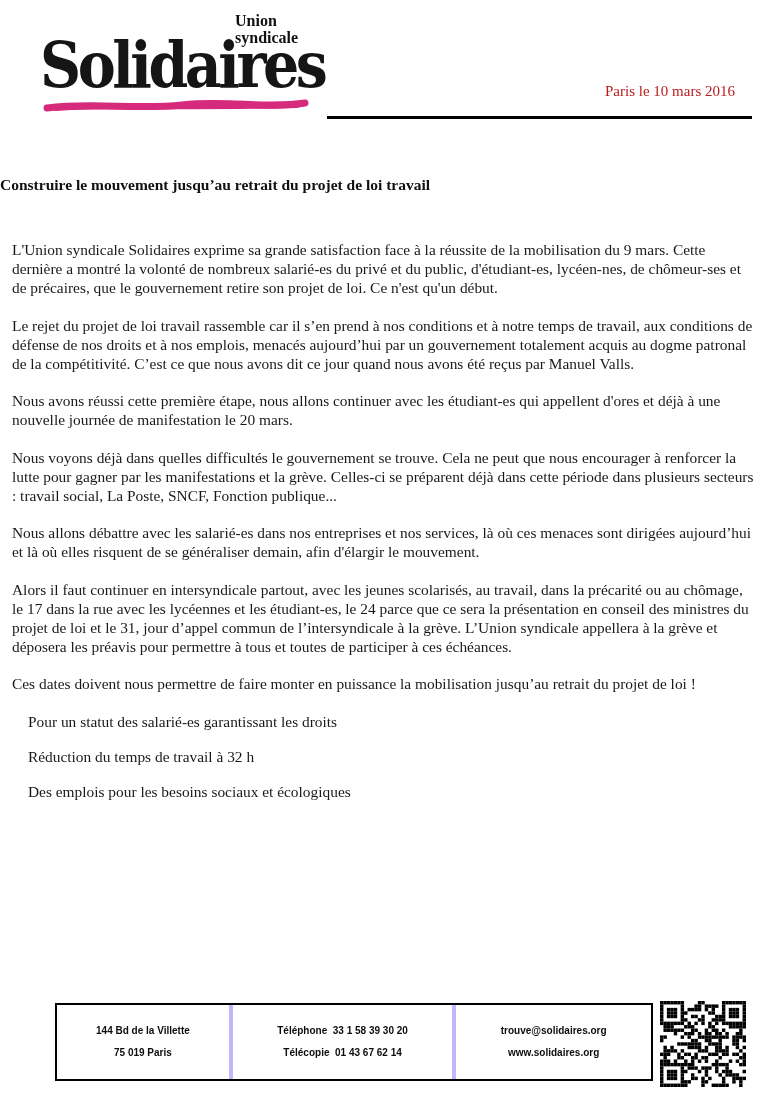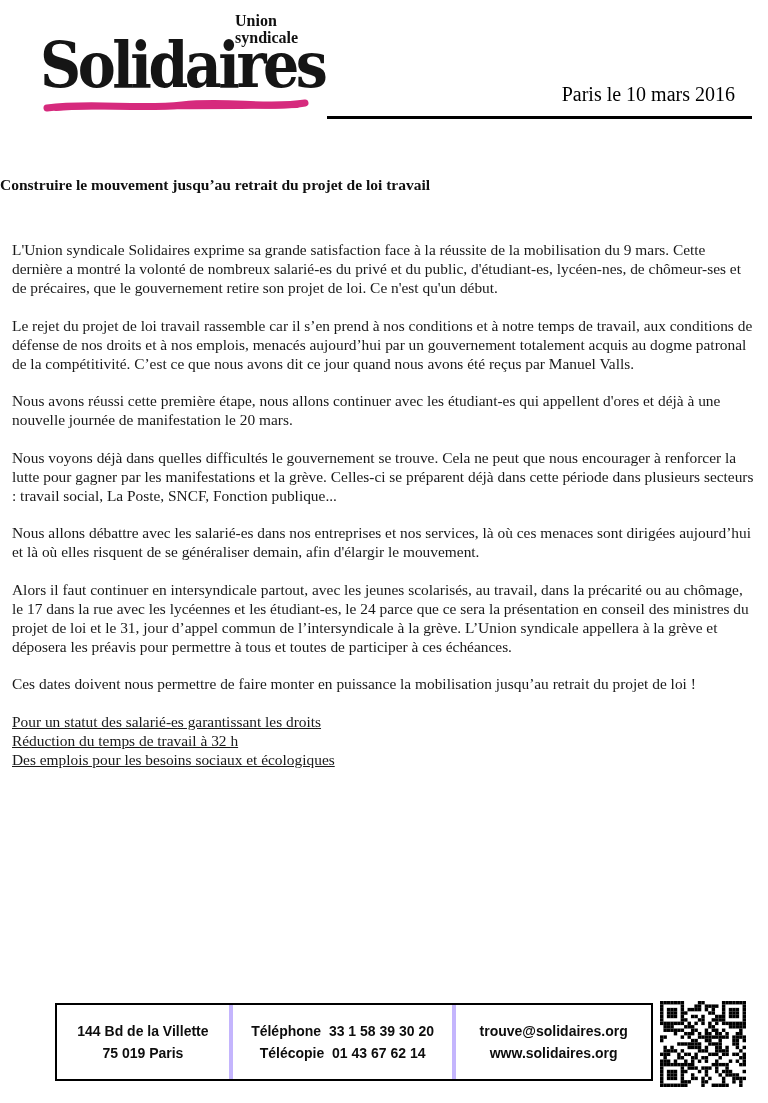--- a/index.html
+++ b/index.html
@@ -18,45 +18,45 @@
   }
   .logo-wordmark{
     position:absolute;left:-2px;top:24px;
     font-family:"DejaVu Serif", serif;font-weight:bold;
     font-size:57px;line-height:1;letter-spacing:-3.5px;color:#151515;
     transform:scaleY(1.12);transform-origin:left top;
   }
   .logo-underline{position:absolute;left:0px;top:88px;width:268px;height:20px;}
   .date-line{
     position:absolute;right:33px;top:83px;
-    font-size:20px;color:#000000;
+    font-size:15px;color:#b91c1c;
   }
   .header-rule{
     position:absolute;left:327px;top:116px;width:425px;height:3px;
     background:#000;
   }
   
   .page-title{
     position:absolute;left:0;top:176px;width:768px;
     text-align:left;font-weight:bold;font-size:15.5px;color:#111;
   }
   
   .letter-body{
     position:absolute;left:12px;top:240px;width:745px;
     font-size:15.4px;line-height:19.2px;color:#191919;
   }
   .letter-body p{margin:0 0 18px 0;}
   .demands{margin-top:0;}
-  .demands div{margin:0;text-decoration:underline;}
+  .demands div{margin:16px;}
   
   .footer-table{
     position:absolute;left:55px;top:1003px;width:598px;height:78px;
     display:flex;box-sizing:border-box;border:2px solid #000;
     font-family:"Liberation Sans", sans-serif;font-weight:bold;
-    font-size:14px;line-height:22px;color:#0d0d0d;
+    font-size:10px;line-height:22px;color:#0d0d0d;
   }
   .footer-cell{
     display:flex;flex-direction:column;justify-content:center;align-items:center;
     box-sizing:border-box;text-align:center;white-space:pre-wrap;
   }
   .footer-cell + .footer-cell{border-left:4px solid #c4b5fd;}
   .cell-address{width:173px;}
   .cell-phone{width:225px;}
   .cell-contact{width:200px;}
   .qr{position:absolute;left:660px;top:1001px;width:86px;height:86px;}

